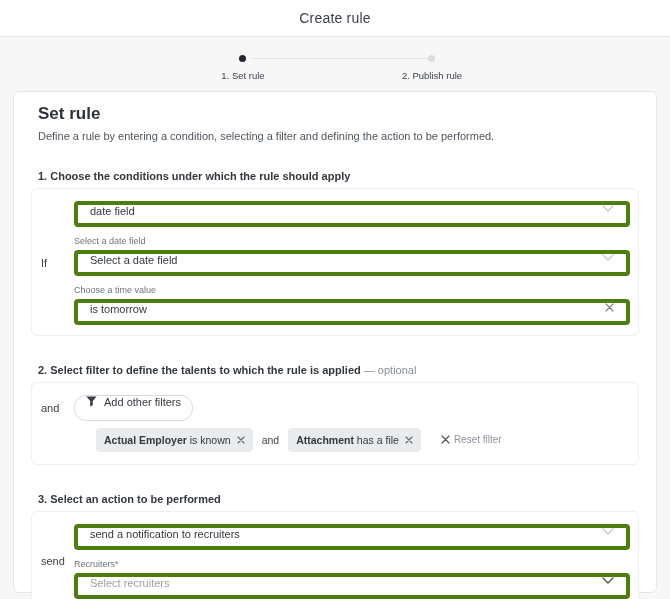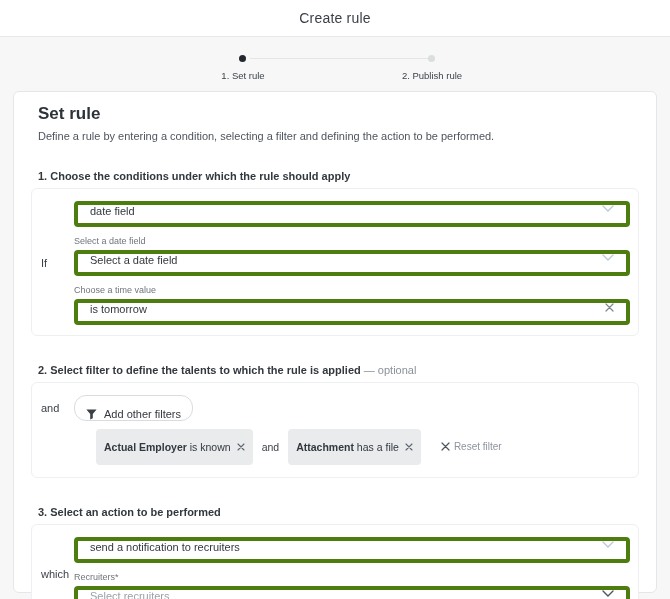--- a/index.html
+++ b/index.html
@@ -58,27 +58,27 @@
     width:13px; height:13px; border:1.5px solid #ccd1d6; border-radius:3px;
     background:#fff; margin-right:8px; flex:0 0 auto; cursor:pointer;
   }
   .checkbox-row .cb-label { font-size:11px; color:#33383e; margin-right:6px; }
   .text-input input {
     border:none; outline:none; flex:1; font-family:inherit; font-size:11px; color:#33383e; background:transparent;
   }
   .clear-btn { color:#7d868e; display:flex; cursor:pointer; }
   
   .add-filters-btn {
-    display:inline-flex; align-items:flex-end; gap:7px; height:26px;
+    display:inline-flex; align-items:flex-start; gap:7px; height:26px;
     border:1px solid #d8dce0; border-radius:12px; background:#fff;
     padding:0 11px; font-size:11px; color:#33383e; font-family:inherit; cursor:pointer;
   }
   .chips-row { display:flex; align-items:center; margin:7px 0 2px; padding-left:56px; }
   .chip {
-    display:inline-flex; align-items:center; gap:6px; height:36px;
+    display:inline-flex; align-items:center; gap:6px; height:24px;
     background:#e9ebed; border-radius:4px; padding:12px 8px;
     font-size:10.5px; color:#33383e; white-space:nowrap;
   }
   .chip .chip-field { font-weight:700; }
   .chip .chip-x { color:#5d666e; display:flex; cursor:pointer; }
   .chip-joiner { margin:0 9px; font-size:10.5px; color:#3a3f46; }
   .reset-filter { display:inline-flex; align-items:center; gap:4px; margin-left:20px; cursor:pointer; }
   .reset-filter .rx { color:#4c545c; display:flex; }
   .reset-filter .r-label { font-size:10px; color:#8d949c; }
   
@@ -185,21 +185,21 @@
               </svg>
           </span>
           <span class="r-label">Reset filter</span>
         </span>
       </div>
     </div>
 
     <div class="section-heading">3. Select an action to be performed</div>
     <div class="group-box">
       <div class="row">
-        <div class="gutter">which</div>
+        <div class="gutter">send</div>
         <div class="fields">
           <div class="select-box">
             <span class="value">send a notification to recruiters</span>
             <span class="chev light">
               <svg width="12" height="7" viewBox="0 0 12 7">
                   <path d="M1 1l5 5 5-5" fill="none" stroke="currentColor" stroke-width="1.3" stroke-linecap="round"></path>
                 </svg>
             </span>
           </div>
           <div class="mini-label">Recruiters*</div>

